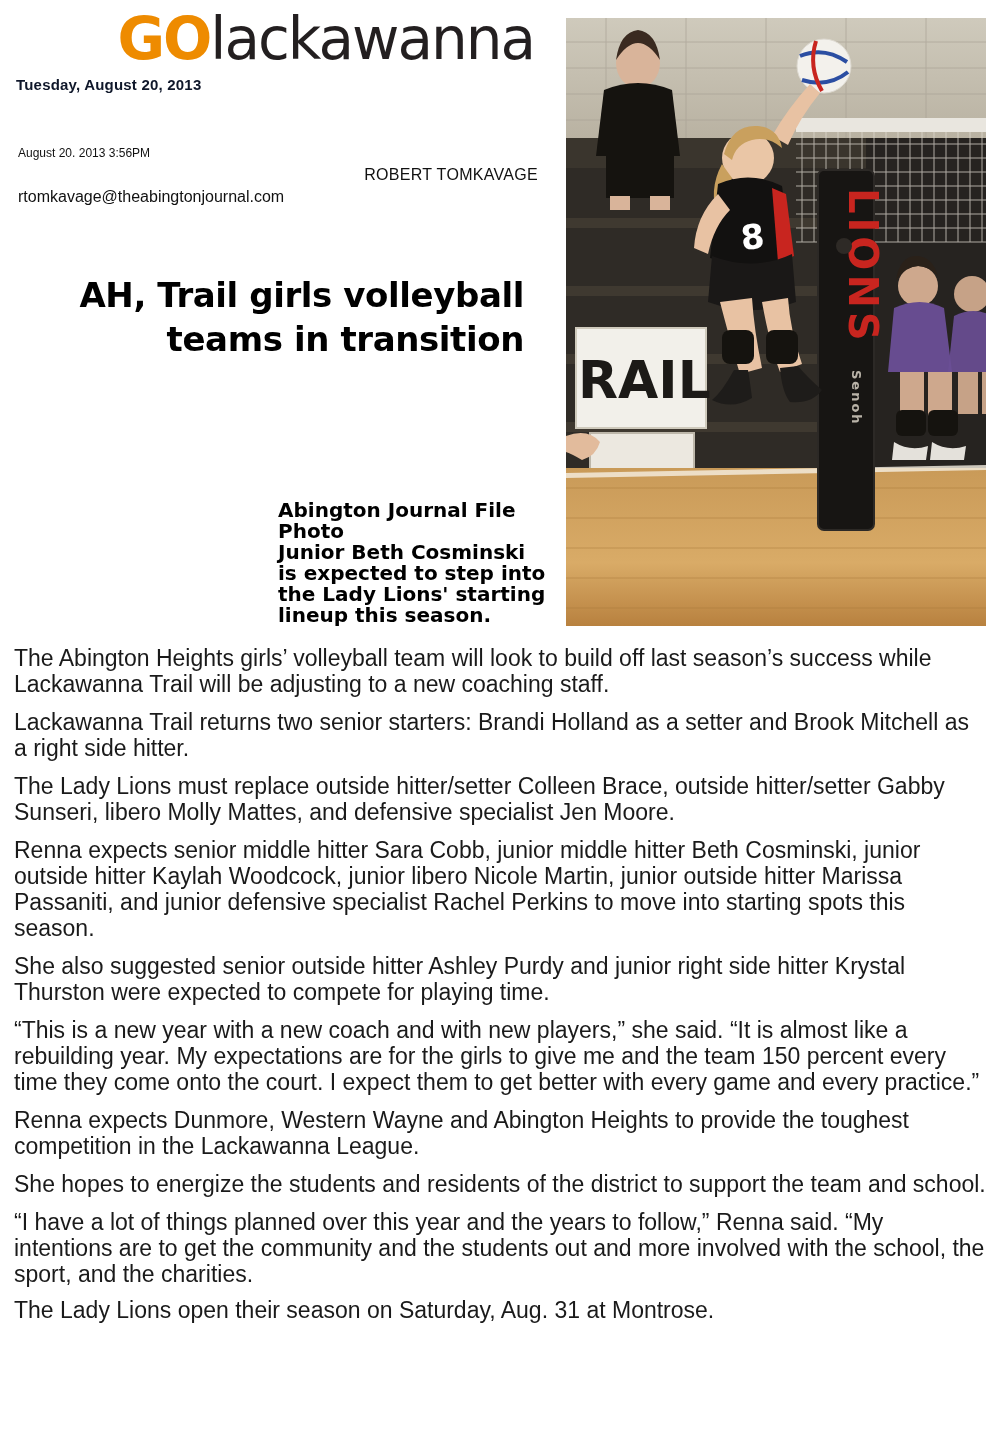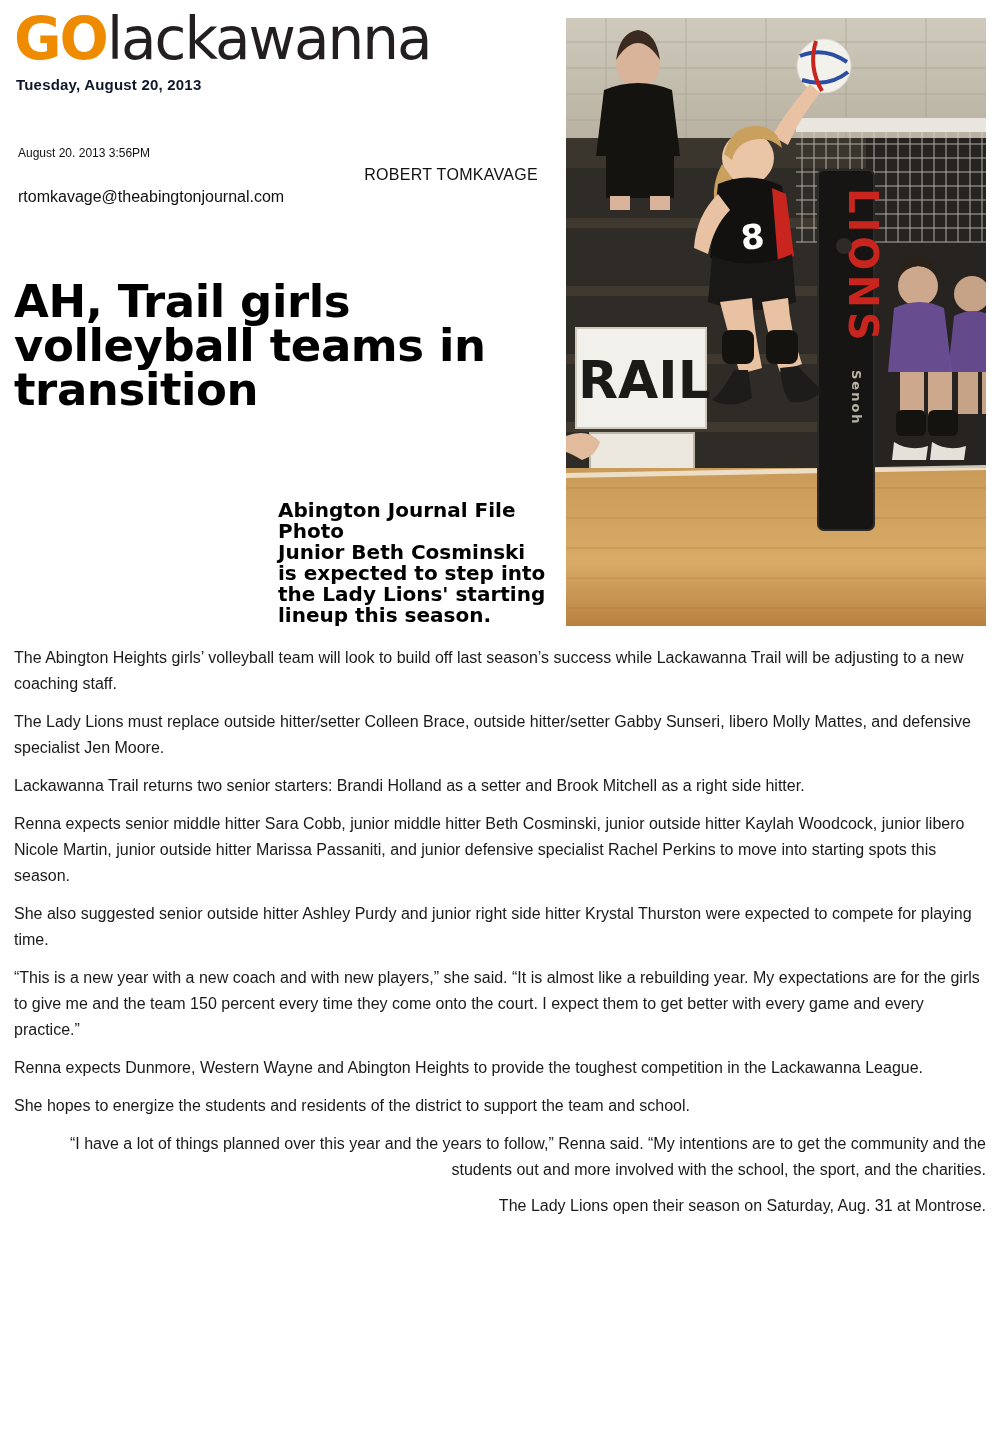--- a/index.html
+++ b/index.html
@@ -22,20 +22,21 @@
     height: 1450px;
   }
 
   
   .masthead {
     position: absolute;
     left: 14px;
     top: 8px;
     width: 520px;
     height: 70px;
+    text-align: right;
   }
   .logo {
     font-family: "DejaVu Sans", sans-serif;
     font-size: 58px;
     line-height: 62px;
     font-weight: bold;
     letter-spacing: -2px;
     white-space: nowrap;
   }
   .logo .go {
@@ -81,25 +82,26 @@
     line-height: 22px;
   }
 
   
   .headline {
     position: absolute;
     left: 14px;
     top: 250px;
     width: 510px;
     font-family: "DejaVu Sans", sans-serif;
-    font-size: 45px;
+    font-size: 34px;
     font-weight: bold;
     line-height: 44px;
     color: #000;
     letter-spacing: -0.4px;
+    text-align: right;
   }
 
   
   .photo {
     position: absolute;
     left: 566px;
     top: 18px;
     width: 420px;
     height: 608px;
     overflow: hidden;
@@ -124,28 +126,27 @@
 
   
   .body {
     position: absolute;
     left: 14px;
     top: 645px;
     width: 972px;
   }
   .body p {
     margin: 0 0 12px 0;
-    font-size: 16px;
+    font-size: 23px;
     line-height: 26px;
     color: #1a1a1a;
     font-family: "Liberation Sans", sans-serif;
   }
   .body p.tight {
     margin-bottom: 10px;
-    text-align: right;
   }
 </style>
 </head>
 <body>
 
 <div class="page">
 
   <div class="masthead">
     <div class="logo">
       <span class="go">GO</span><span class="lack">lackawanna</span>
@@ -315,22 +316,22 @@
   <div class="caption">
     <div>Abington Journal File Photo</div>
     <div>Junior Beth Cosminski</div>
     <div>is expected to step into</div>
     <div>the Lady Lions' starting</div>
     <div>lineup this season.</div>
   </div>
 
   <div class="body">
     <p>The Abington Heights girls’ volleyball team will look to build off last season’s success while Lackawanna Trail  will be adjusting to a new coaching staff.</p>
+    <p>Lackawanna Trail returns two senior starters: Brandi Holland as a setter and Brook Mitchell as a right side hitter.</p>
     <p>The Lady Lions must replace outside hitter/setter Colleen Brace, outside hitter/setter Gabby Sunseri, libero Molly Mattes, and defensive specialist Jen Moore.</p>
-    <p>Lackawanna Trail returns two senior starters: Brandi Holland as a setter and Brook Mitchell as a right side hitter.</p>
     <p>Renna expects senior middle hitter Sara Cobb, junior middle hitter Beth Cosminski, junior outside hitter Kaylah Woodcock, junior libero Nicole Martin, junior outside hitter Marissa Passaniti, and junior defensive specialist Rachel Perkins to move into starting spots this season.</p>
     <p>She also suggested senior outside hitter Ashley Purdy and junior right side hitter Krystal Thurston were expected to compete for playing time.</p>
     <p>“This is a new year with a new coach and with new players,” she said. “It is almost like a rebuilding year. My expectations are for the girls to give me and the team 150 percent every time they come onto the court. I expect them to get better with every game and every practice.”</p>
     <p>Renna expects Dunmore, Western Wayne and Abington Heights to provide the toughest competition in the Lackawanna League.</p>
     <p>She hopes to energize the students and residents of the district to support the team and school.</p>
     <p class="tight">“I have a lot of things planned over this year and the years to follow,” Renna said. “My intentions are to get the community and the students out and more involved with the school, the sport, and the charities.</p>
     <p class="tight">The Lady Lions open their season on Saturday, Aug. 31 at Montrose.</p>
   </div>
 
 </div>

